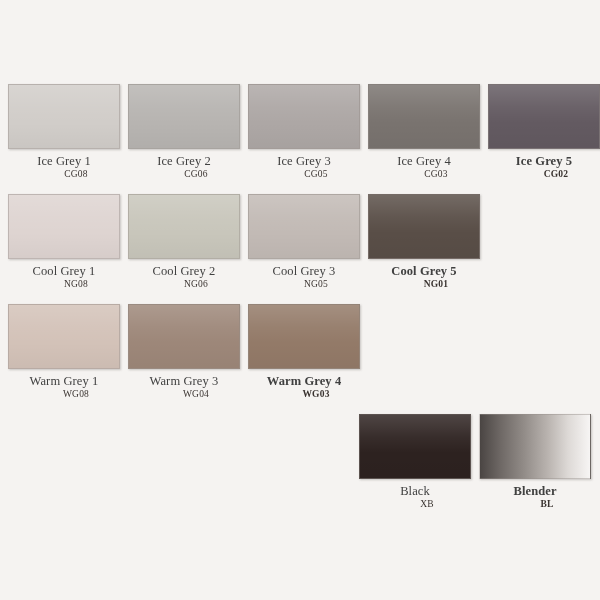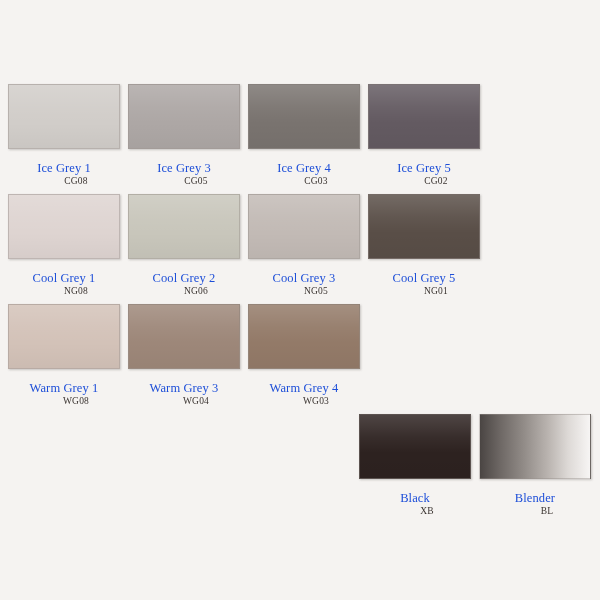--- a/index.html
+++ b/index.html
@@ -48,20 +48,21 @@
   .swatch-cell {
     width: 112px;
     margin-right: 8px;
     display: flex;
     flex-direction: column;
     align-items: center;
   }
 
   .swatch-cell:last-child {
     margin-right: 0;
+    font-weight: bold;
   }
 
   .swatch-chip {
     width: 112px;
     height: 65px;
     box-sizing: border-box;
     border: 1px solid rgba(150,145,140,0.45);
     box-shadow: 1px 1px 2px rgba(90,85,80,0.30);
     position: relative;
   }
@@ -76,24 +77,24 @@
                 rgba(255,255,255,0.0) 60%,
                 rgba(0,0,0,0.035) 100%);
     pointer-events: none;
   }
 
   .swatch-chip.gradient-chip::after {
     background: none;
   }
 
   .swatch-name {
-    margin-top: 12px;
+    margin-top: 5px;
     font-size: 12.5px;
     line-height: 14px;
-    color: #1d4ed8;
+    color: #404040;
     text-align: center;
     letter-spacing: 0.1px;
     white-space: nowrap;
   }
 
   .swatch-code {
     margin-top: 1px;
     font-size: 9.5px;
     line-height: 11px;
     color: #3a3330;
@@ -107,20 +108,25 @@
 <body>
 
 <div id="chart-root">
   <div class="swatch-grid">
 
     <div class="swatch-row">
       <div class="swatch-cell">
         <div class="swatch-chip" style="background: rgb(209, 205, 201);"></div>
         <div class="swatch-name">Ice Grey 1</div>
         <div class="swatch-code">CG08</div>
+      </div>
+      <div class="swatch-cell">
+        <div class="swatch-chip" style="background: rgb(183, 180, 177);"></div>
+        <div class="swatch-name">Ice Grey 2</div>
+        <div class="swatch-code">CG06</div>
       </div>
       <div class="swatch-cell">
         <div class="swatch-chip" style="background: rgb(173, 167, 165);"></div>
         <div class="swatch-name">Ice Grey 3</div>
         <div class="swatch-code">CG05</div>
       </div>
       <div class="swatch-cell">
         <div class="swatch-chip" style="background: rgb(121, 115, 111);"></div>
         <div class="swatch-name">Ice Grey 4</div>
         <div class="swatch-code">CG03</div>

